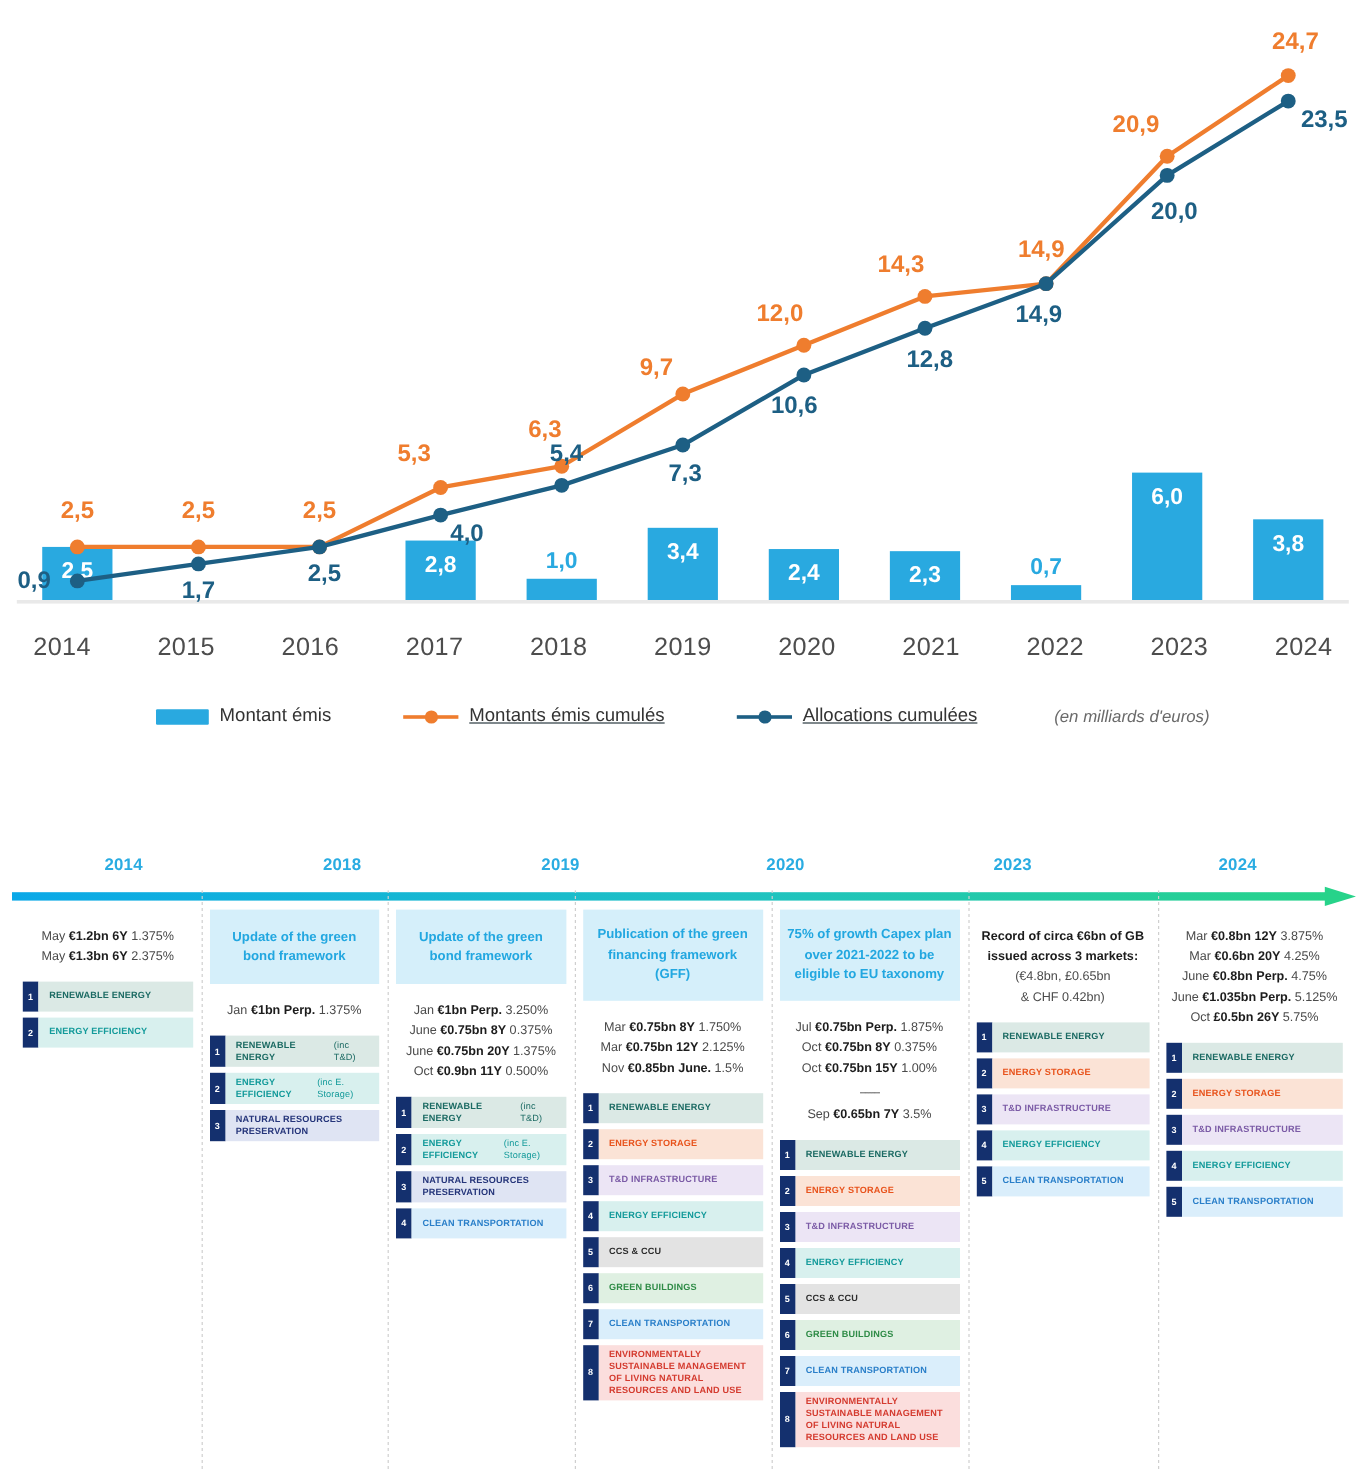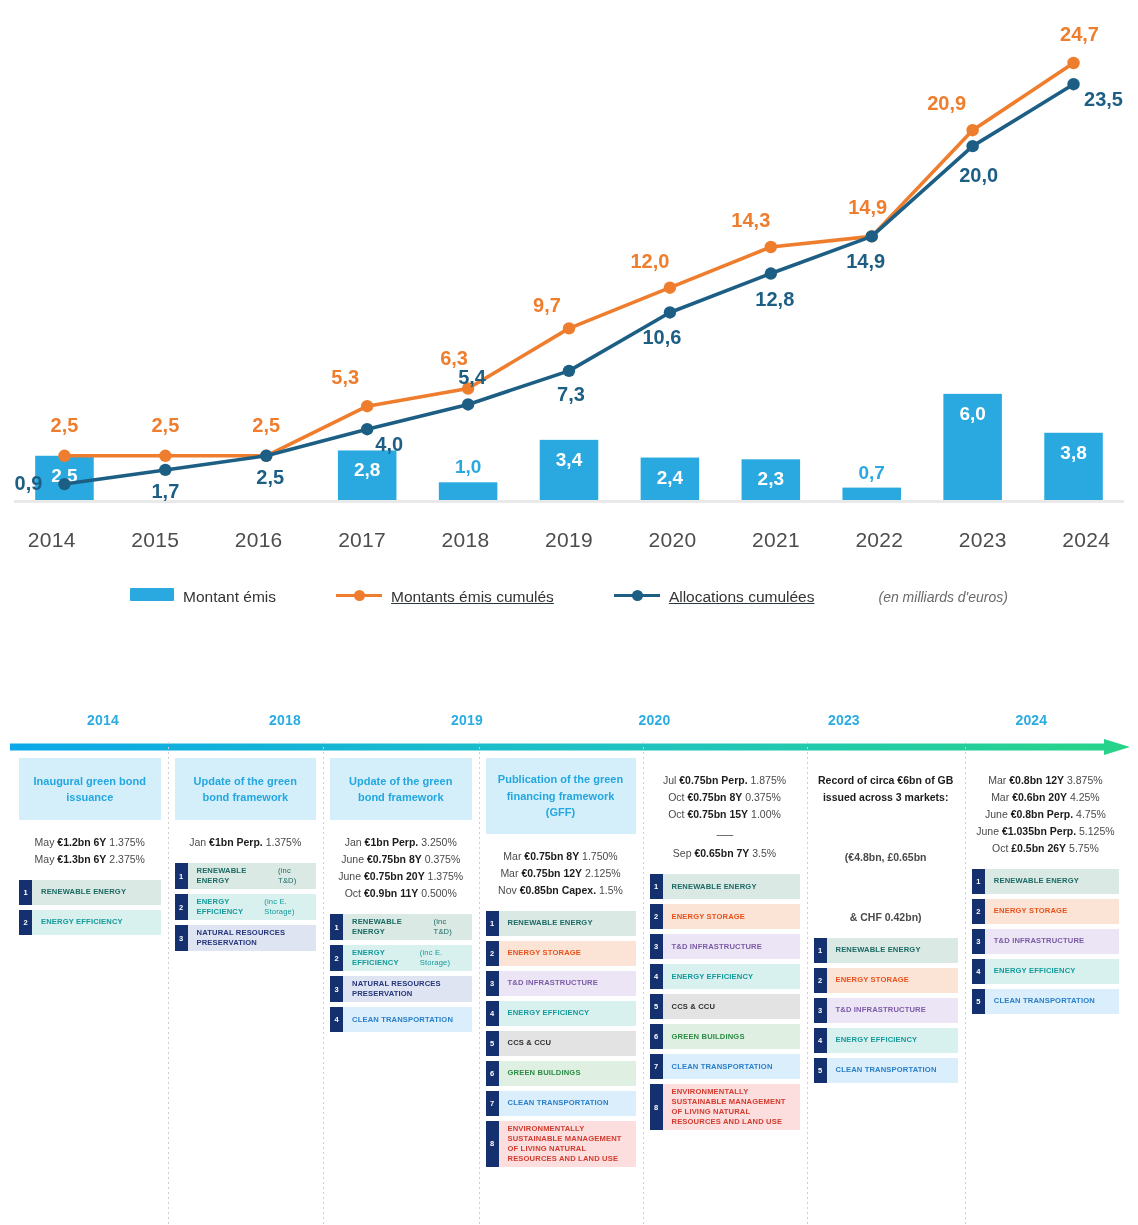--- a/index.html
+++ b/index.html
@@ -26,21 +26,21 @@
     flex:1 1 0; text-align:center;
     font-size:21px; font-weight:400; color:#4d4d4d;
     letter-spacing:0.3px;
     line-height:40px;
   }
 
   .legend {
     position:absolute; left:0; top:588px; width:1138px;
     display:flex; align-items:center; justify-content:center; gap:0px;
   }
-  .legend-item { display:flex; gap:9px; }
+  .legend-item { display:flex; align-items:center; gap:9px; }
   .legend-item + .legend-item { margin-left:60px;text-decoration:underline; }
   .lg-swatch-bar { width:44px; height:13px; background:#29a9e0; border-radius:1px; }
   .lg-line { width:46px; height:14px; position:relative; }
   .lg-line i { position:absolute; left:0; top:6px; width:46px; height:3px; display:block; }
   .lg-line b { position:absolute; left:18px; top:2px; width:11px; height:11px; border-radius:50%; display:block; }
   .lg-label { font-size:15.5px; color:#333; white-space:nowrap; }
   .legend-note { margin-left:64px; font-size:14px; font-style:italic; color:#6a6a6a; white-space:nowrap;}
 
   
   #timeline-section {
@@ -71,21 +71,21 @@
     font-size:11px; font-weight:700; line-height:1.5;
     text-align:center; padding:13px 6px; min-height:62px;
     display:flex; align-items:center; justify-content:center;
   }
   .tl-bonds {
     margin-top:14px; text-align:center;
     font-size:10.5px; line-height:1.62; color:#4a4a4a;
   }
   .tl-bonds .b { font-weight:700; color:#1c1c1c; }
   .tl-bonds.strongblock { font-weight:700; color:#1c1c1c; }
-  .tl-bonds.strongblock .sub { font-weight:700; color:#4a4a4a;margin-top:43px; }
+  .tl-bonds.strongblock .sub { font-weight:400; color:#4a4a4a; }
   .tl-sep { color:#555; letter-spacing:-1px; font-size:10px; margin:4px 0 2px; }
 
   .tl-cats { margin-top:12px; }
   .cat {
     display:flex; align-items:stretch; margin-bottom:5px; min-height:25px;
   }
   .cat-num {
     width:13px; flex:0 0 13px; background:#14306e; color:#fff;
     font-size:7.5px; font-weight:700;
     display:flex; align-items:center; justify-content:center;
@@ -250,21 +250,20 @@
         <stop offset="55%" stop-color="#1fc2c2"></stop>
         <stop offset="100%" stop-color="#27d38a"></stop>
       </linearGradient>
     </defs>
     <rect x="0" y="5.5" width="1096" height="7" fill="url(#tlgrad)"></rect>
     <polygon points="1094,1 1120,9 1094,17" fill="#27d38a"></polygon>
   </svg>
 
   <div id="tl-cols">
       <div class="tl-col" style="flex: 1 1 0px;">
-        <div class="tl-banner">Inaugural green bond issuance</div>
         <div class="tl-bonds">
           <div><span>May </span><span class="b">€1.2bn 6Y</span><span> 1.375%</span></div>
           <div><span>May </span><span class="b">€1.3bn 6Y</span><span> 2.375%</span></div>
         </div>
         <div class="tl-cats">
           <div class="cat">
             <div class="cat-num">1</div>
             <div class="cat-body" style="background: rgb(219, 233, 229); color: rgb(27, 106, 99);">
               <span>RENEWABLE ENERGY</span>
             </div>
@@ -340,21 +339,21 @@
               <span>CLEAN TRANSPORTATION</span>
             </div>
           </div>
         </div>
       </div>
       <div class="tl-col" style="flex: 1.06 1 0px;">
         <div class="tl-banner">Publication of the green financing framework (GFF)</div>
         <div class="tl-bonds">
           <div><span>Mar </span><span class="b">€0.75bn 8Y</span><span> 1.750%</span></div>
           <div><span>Mar </span><span class="b">€0.75bn 12Y</span><span> 2.125%</span></div>
-          <div><span>Nov </span><span class="b">€0.85bn Capex.</span><span> 1.5%</span></div>
+          <div><span>Nov </span><span class="b">€0.85bn June.</span><span> 1.5%</span></div>
         </div>
         <div class="tl-cats">
           <div class="cat">
             <div class="cat-num">1</div>
             <div class="cat-body" style="background: rgb(219, 233, 229); color: rgb(27, 106, 99);">
               <span>RENEWABLE ENERGY</span>
             </div>
           </div>
           <div class="cat">
             <div class="cat-num">2</div>
@@ -394,20 +393,21 @@
           </div>
           <div class="cat tall">
             <div class="cat-num">8</div>
             <div class="cat-body" style="background: rgb(251, 222, 221); color: rgb(212, 59, 47);">
               <span>ENVIRONMENTALLY SUSTAINABLE MANAGEMENT OF LIVING NATURAL RESOURCES AND LAND USE</span>
             </div>
           </div>
         </div>
       </div>
       <div class="tl-col" style="flex: 1.06 1 0px;">
+        <div class="tl-banner">75% of growth Capex plan over 2021-2022 to be eligible to EU taxonomy</div>
         <div class="tl-bonds">
           <div><span>Jul </span><span class="b">€0.75bn Perp.</span><span> 1.875%</span></div>
           <div><span>Oct </span><span class="b">€0.75bn 8Y</span><span> 0.375%</span></div>
           <div><span>Oct </span><span class="b">€0.75bn 15Y</span><span> 1.00%</span></div>
           <div class="tl-sep">-------</div>
           <div><span>Sep </span><span class="b">€0.65bn 7Y</span><span> 3.5%</span></div>
         </div>
         <div class="tl-cats">
           <div class="cat">
             <div class="cat-num">1</div>

